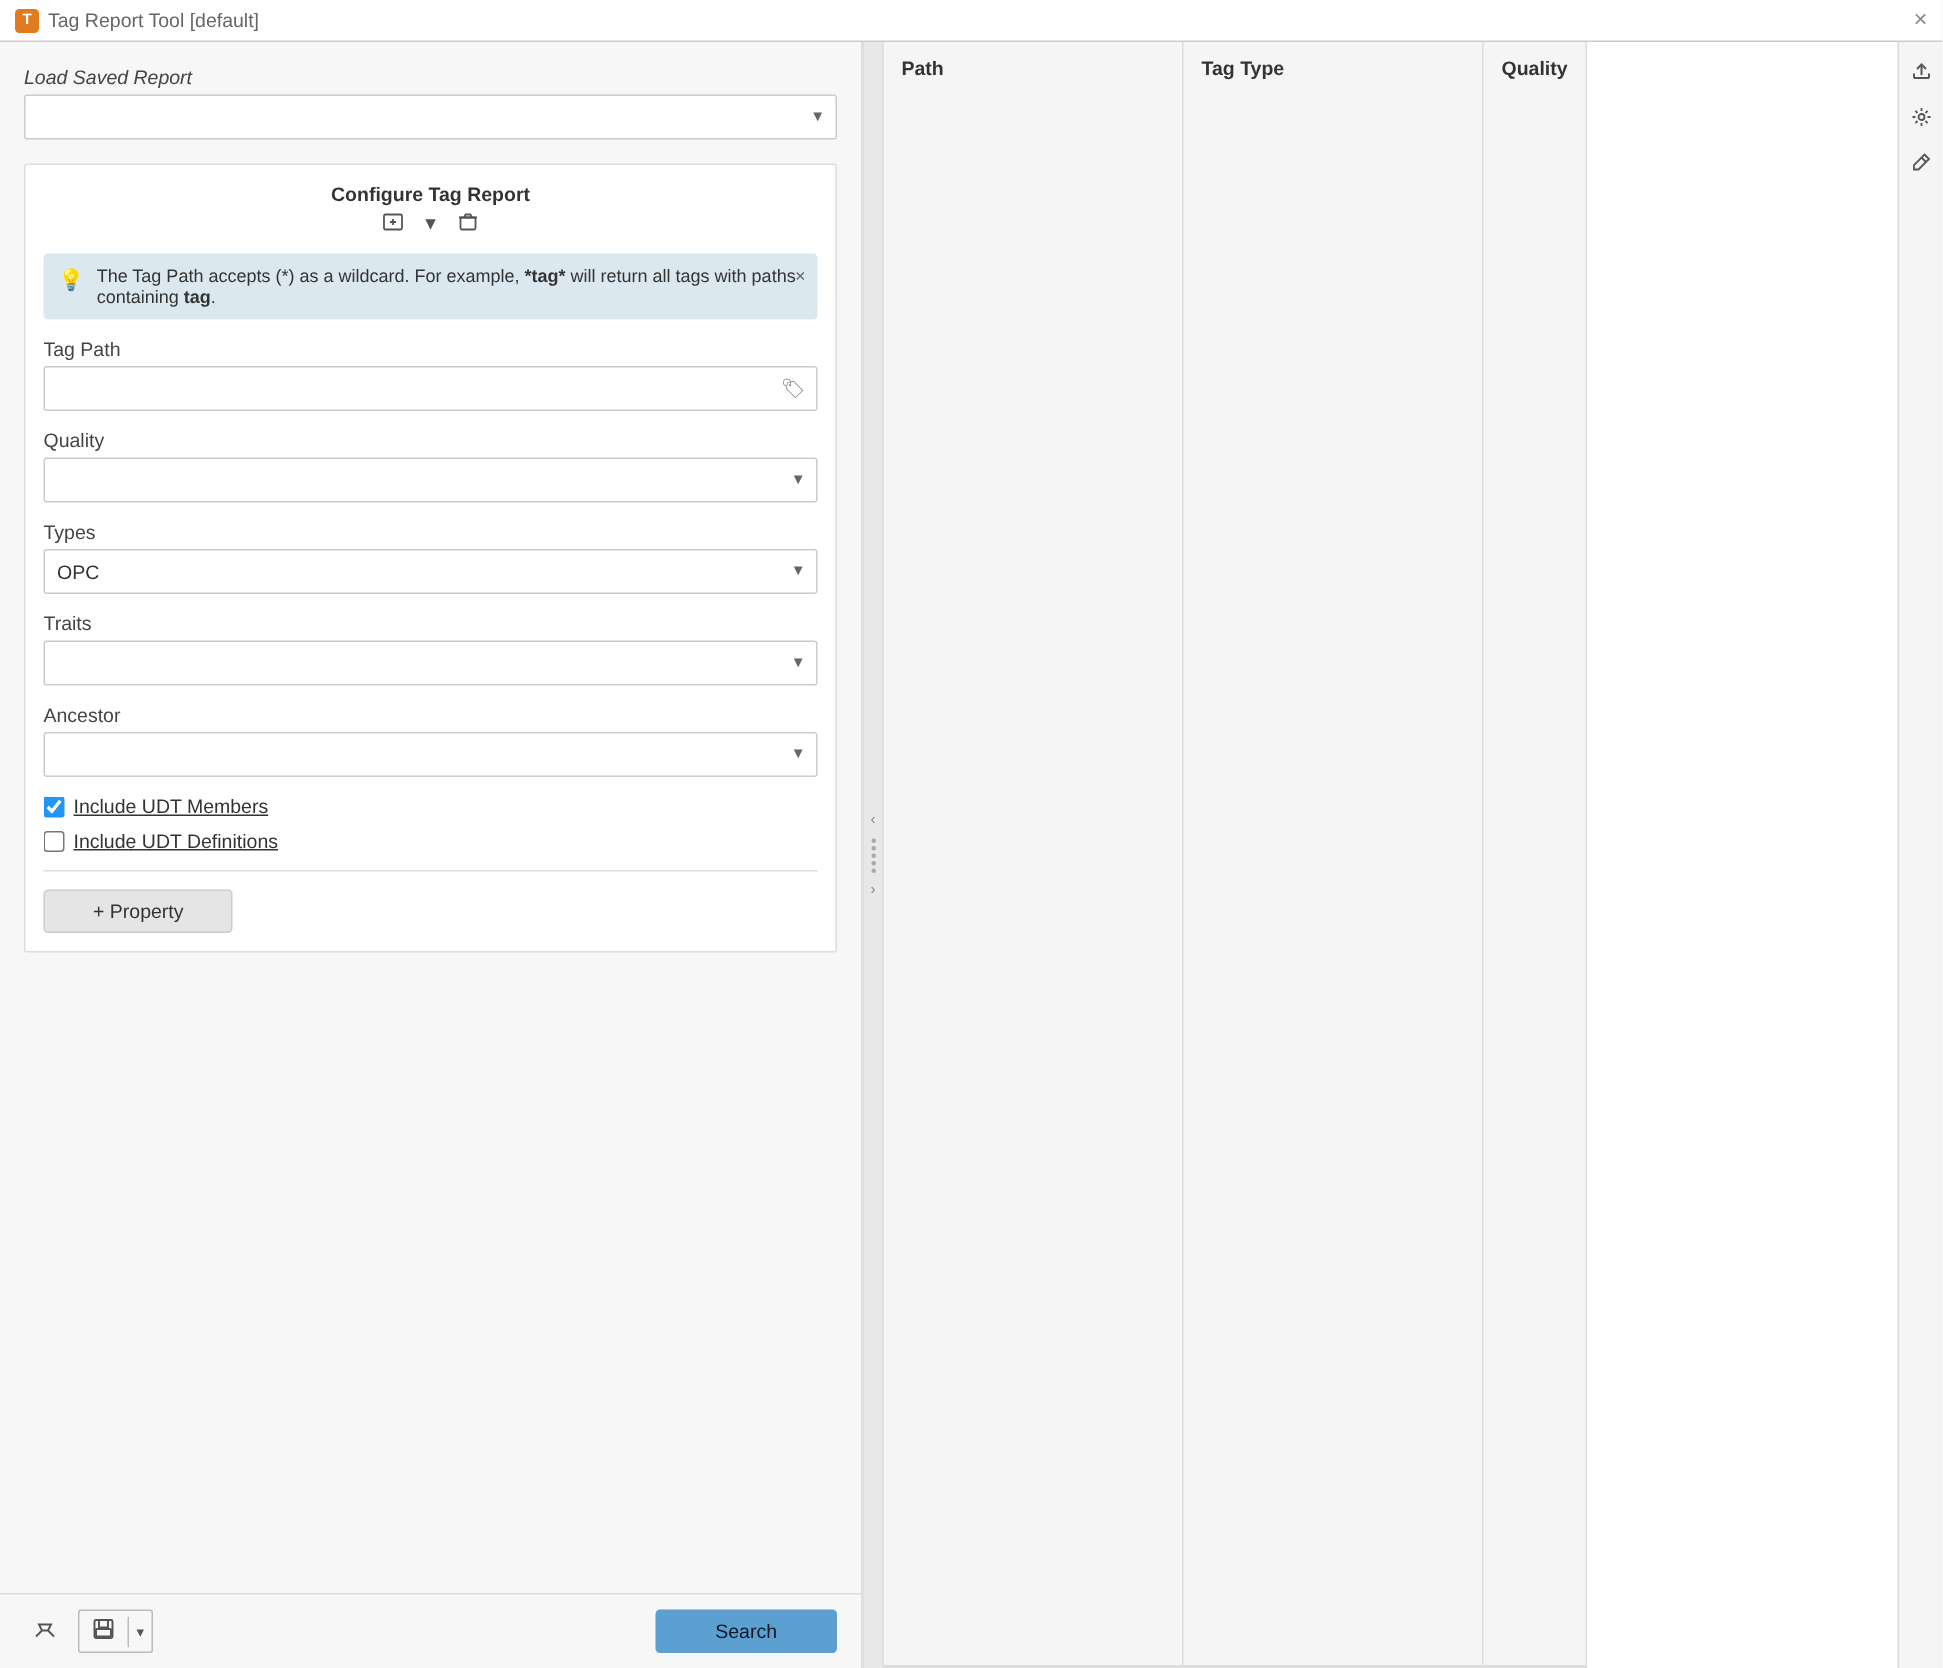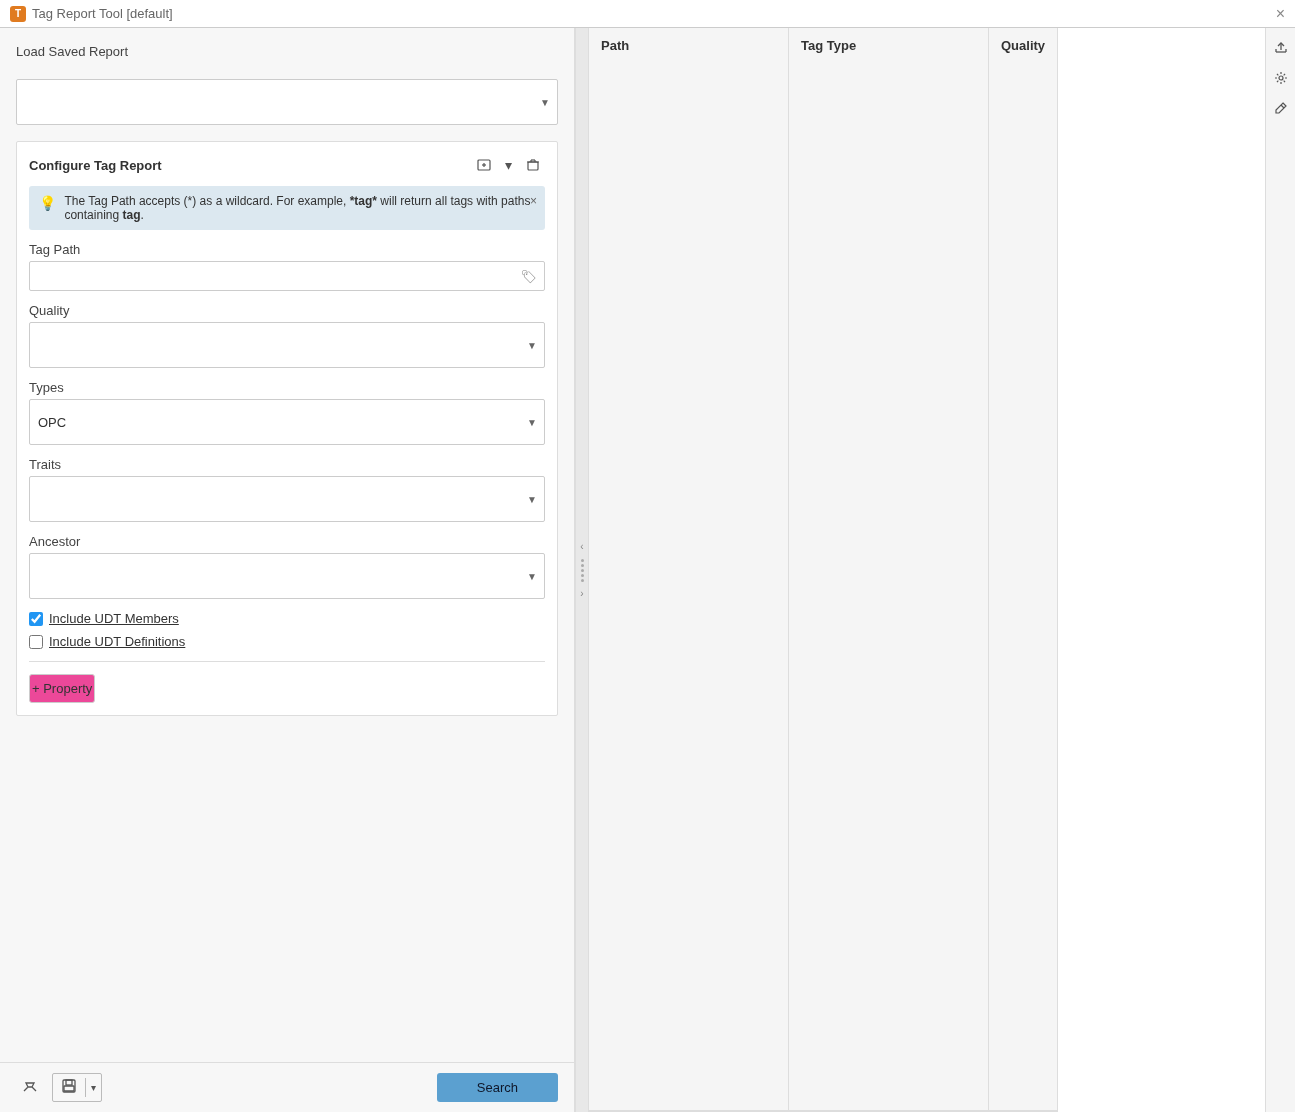--- a/index.html
+++ b/index.html
@@ -67,32 +67,33 @@
     }
 
     
     .section-load {
       margin-bottom: 16px;
     }
 
     .section-label {
       font-size: 13px;
       color: #444;
-      margin-bottom: 20px;
+      margin-bottom: 4px;
       font-weight: 400;
+      font-style: italic;
     }
 
     .select-wrapper {
       position: relative;
       width: 100%;
     }
 
     .select-control {
       width: 100%;
-      height: 46px;
+      height: 30px;
       border: 1px solid #ccc;
       background: #fff;
       border-radius: 2px;
       padding: 0 28px 0 8px;
       appearance: none;
       font-size: 13px;
       color: #333;
       cursor: pointer;
     }
 
@@ -111,20 +112,21 @@
       background: #fff;
       border: 1px solid #ddd;
       border-radius: 2px;
       padding: 12px;
     }
 
     .configure-header {
       display: flex;
       align-items: center;
       margin-bottom: 10px;
+      flex-direction: column;
     }
 
     .configure-title {
       font-weight: 600;
       font-size: 13px;
       color: #333;
       flex: 1;
     }
 
     .configure-actions {
@@ -235,23 +237,23 @@
       border: none;
       border-top: 1px solid #ddd;
       margin: 12px 0;
     }
 
     
     .property-btn {
       display: inline-flex;
       align-items: center;
       gap: 4px;
-      padding: 6px 2px;
+      padding: 6px 32px;
       border: 1px solid #ccc;
-      background: #ec4899;
+      background: #e5e5e5;
       border-radius: 3px;
       cursor: pointer;
       font-size: 13px;
       color: #333;
     }
 
     
     .bottom-bar {
       display: flex;
       align-items: center;

